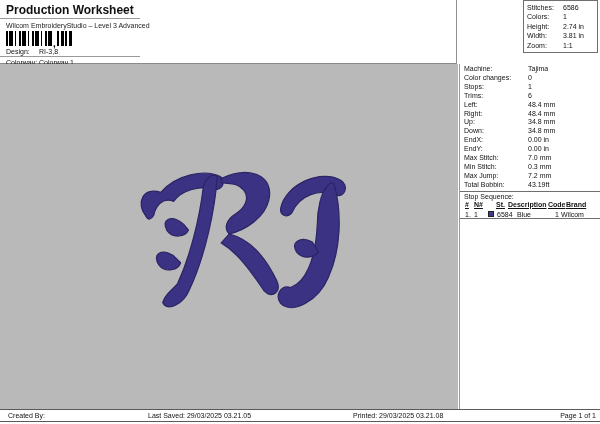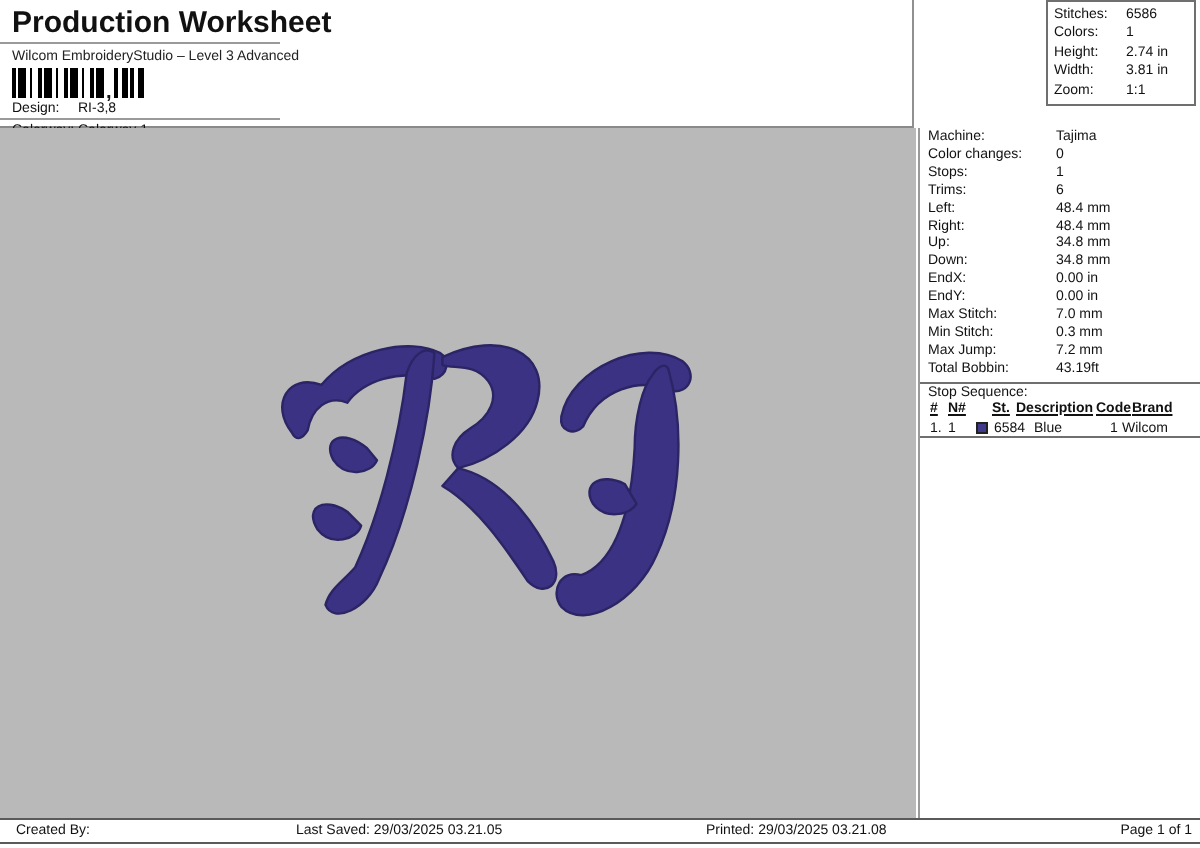--- a/index.html
+++ b/index.html
@@ -3,22 +3,22 @@
 <meta charset="utf-8">
 <style>
   * { margin:0; padding:0; box-sizing:border-box; }
   html,body { width:600px; height:424px; background:#ffffff; overflow:hidden;
     font-family:"Liberation Sans", sans-serif; color:#111; }
   .abs { position:absolute; }
 
   
   .header-left { left:0; top:0; width:457px; height:64px;
     border-right:1px solid #909090; border-bottom:1px solid #8a8a8a; background:#fff; }
-  .h-title { font-size:15px; font-weight:bold; padding:3px 6px 1px;
-    width:140px; border-bottom:1px solid #9a9a9a; white-space:nowrap;text-align:right; }
+  .h-title { font-size:12px; font-weight:bold; padding:3px 6px 1px;
+    width:140px; border-bottom:1px solid #9a9a9a; white-space:nowrap; }
   .h-sub { font-size:7px; padding:3px 6px 1px; color:#222; white-space:nowrap; }
   .barcode { margin:1px 0 0 6px; height:15px; width:74px; display:flex; align-items:flex-end; }
   .bc-seg1 { width:46px; height:15px;
     background:repeating-linear-gradient(90deg,#000 0 2px,#fff 2px 3px,#000 3px 7px,#fff 7px 9px,#000 9px 10px,#fff 10px 13px); }
   .bc-comma { font-size:10px; font-weight:bold; line-height:5px; margin:0 1px; }
   .bc-seg2 { width:15px; height:15px;
     background:repeating-linear-gradient(90deg,#000 0 2px,#fff 2px 4px,#000 4px 7px,#fff 7px 8px); }
   .h-row { font-size:7px; padding:2px 6px 1px; width:140px; white-space:nowrap; }
   .h-row.underlined { border-bottom:1px solid #9a9a9a; }
   .h-row .lbl { display:inline-block; width:33px; }

